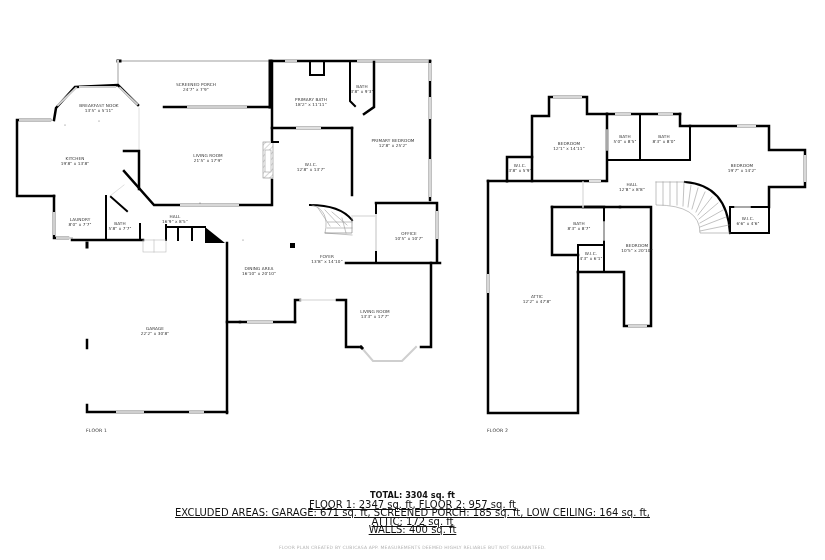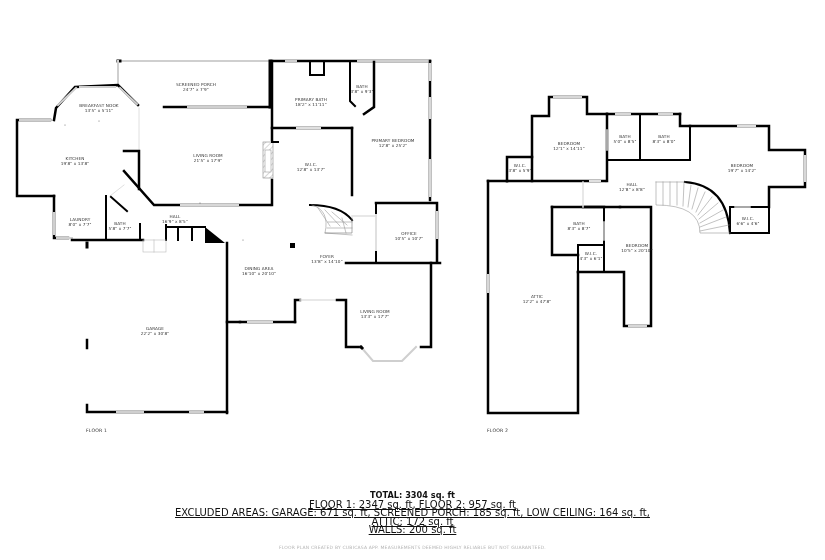--- a/index.html
+++ b/index.html
@@ -326,15 +326,15 @@
 </div>
 
 <div class="floor-label" style="left:86px;top:428px">FLOOR 1</div>
 <div class="floor-label" style="left:487px;top:428px">FLOOR 2</div>
 
 <div class="summary">
   <span class="total">TOTAL: 3304 sq. ft</span>
   <span class="line">FLOOR 1: 2347 sq. ft, FLOOR 2: 957 sq. ft</span>
   <span class="line">EXCLUDED AREAS: GARAGE: 671 sq. ft, SCREENED PORCH: 185 sq. ft, LOW CEILING: 164 sq. ft,</span>
   <span class="line">ATTIC: 172 sq. ft</span>
-  <span class="line">WALLS: 200 sq. ft</span>
+  <span class="line">WALLS: 400 sq. ft</span>
   <span class="credit">FLOOR PLAN CREATED BY CUBICASA APP. MEASUREMENTS DEEMED HIGHLY RELIABLE BUT NOT GUARANTEED.</span>
 </div>
 
 </body></html>

